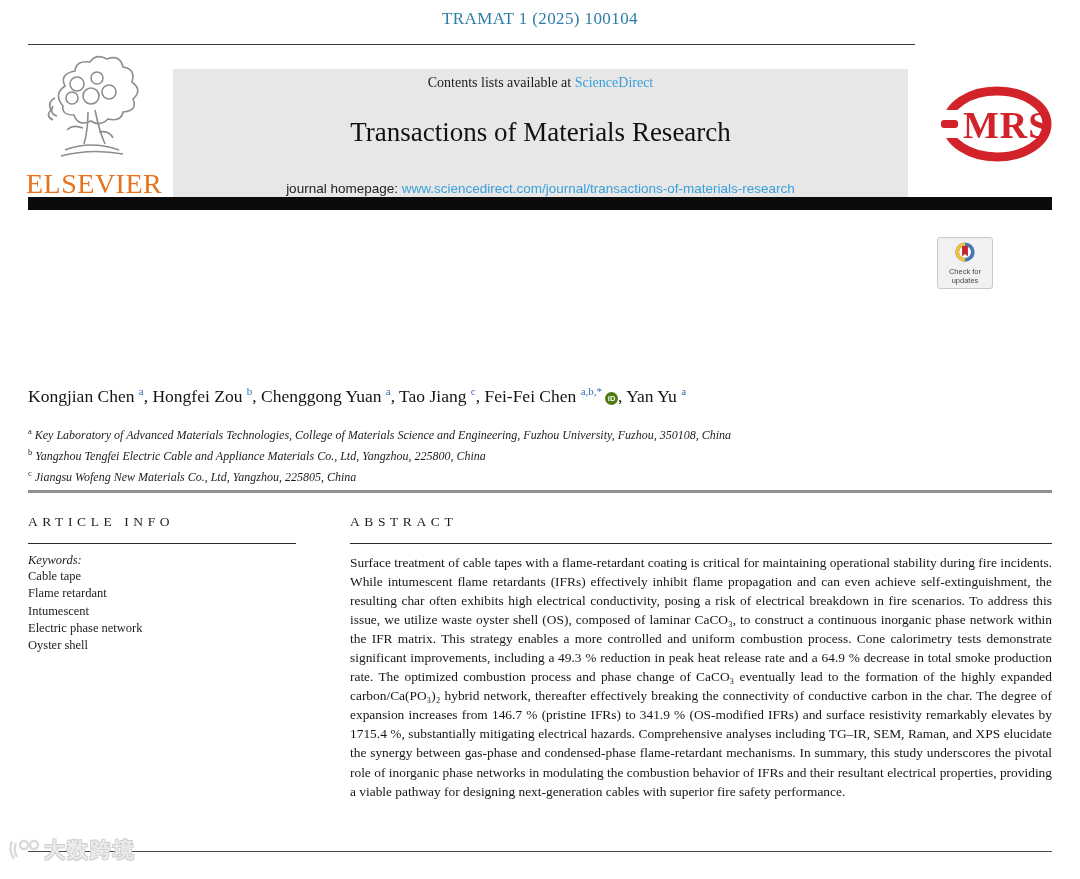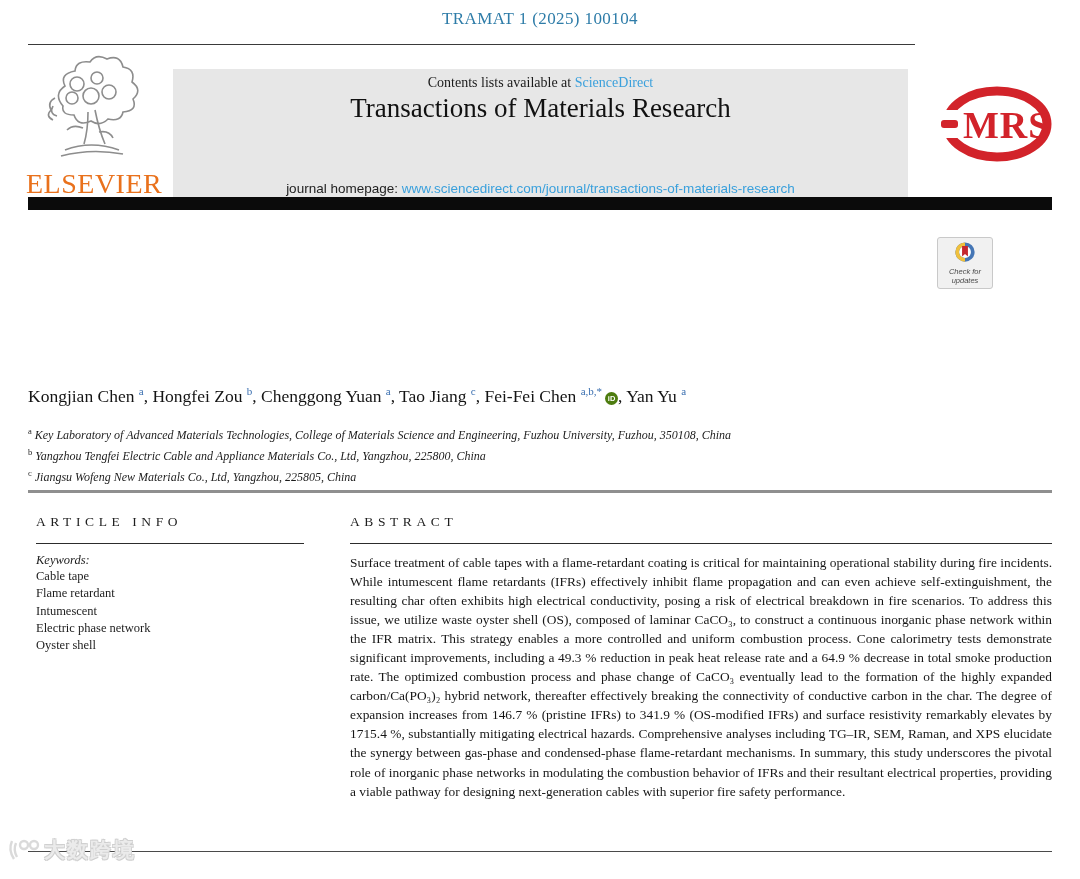--- a/index.html
+++ b/index.html
@@ -28,35 +28,35 @@
   .els-word {
     font-size: 28px; color: #e9711c; letter-spacing: 0.5px;
     font-family: "Liberation Serif", serif; margin-top: 2px;
   }
   
   .banner {
     position: absolute; top: 69px; left: 173px; width: 735px; height: 135px;
     background: #e7e7e7; text-align: center;
   }
   .contents-line { margin-top: 6px; font-size: 14px; color: #1a1a1a; }
-  .journal-title { margin-top: 2px; font-size: 27px; color: #111; }
+  .journal-title { margin-top: 26px; font-size: 27px; color: #111; }
   .homepage-line {
     position: absolute; bottom: 8px; width: 100%;
     font-family: "Liberation Sans", sans-serif; font-size: 13.5px; color: #222;
   }
   .link { color: #3aa0dc; text-decoration: none; cursor: pointer; }
   
   .mrs { position: absolute; top: 84px; left: 938px; }
   
   .black-bar { position: absolute; top: 197px; left: 28px; width: 1024px; height: 13px; background: #0b0b0b; }
   
   .check-updates {
     position: absolute; top: 237px; left: 937px; width: 56px; height: 52px;
     background: #f1f1f1; border: 1px solid #c9c9c9; border-radius: 3px;
-    text-align: center; cursor: pointer; padding-top: 3px; font-style: italic;
+    text-align: center; cursor: pointer; padding-top: 3px;
   }
   .cu-text {
     font-family: "Liberation Sans", sans-serif; font-size: 7.5px; line-height: 8.5px;
     color: #4a4a4a; margin-top: 1px;
   }
   
   .title {
     position: absolute; top: 261px; left: 28px; width: 885px;
     font-size: 24px; line-height: 33.5px; font-weight: 400; color: #141414;
   }
@@ -74,21 +74,21 @@
     font-size: 7.5px; font-weight: bold; line-height: 13px; text-align: center;
     vertical-align: 1px; margin-left: 3px; cursor: pointer;
   }
   .affils {
     position: absolute; top: 423px; left: 28px; width: 860px;
     font-size: 12px; line-height: 17px; font-style: italic; color: #1c1c1c;
   }
   .affils sup { font-size: 8.5px; font-style: normal; }
   .gray-rule { position: absolute; top: 490px; left: 28px; width: 1024px; height: 3px; background: #8f8f8f; }
   
-  .info-col { position: absolute; top: 514px; left: 36px; width: 268px; font-family: Liberation Serif, serif; }
+  .info-col { position: absolute; top: 514px; left: 28px; width: 268px; font-family: Liberation Serif, serif; }
   .abs-col  { position: absolute; top: 514px; left: 350px; width: 702px; }
   .col-heading { font-size: 13.5px; letter-spacing: 0.34em; color: #1e1e1e; }
   .heading-rule-left  { margin-top: 13px; width: 268px; border-top: 1.4px solid #2c2c2c; }
   .heading-rule-right { margin-top: 13px; width: 702px; border-top: 1.4px solid #2c2c2c; }
   .kw-label { margin-top: 9px; font-size: 12.5px; font-style: italic; color: #1c1c1c; }
   .kw-item { font-size: 12.5px; line-height: 17.3px; color: #1c1c1c; }
   .abstract-text {
     margin-top: 9px; font-size: 13.4px; line-height: 19.05px;
     text-align: justify; color: #161616;
   }

